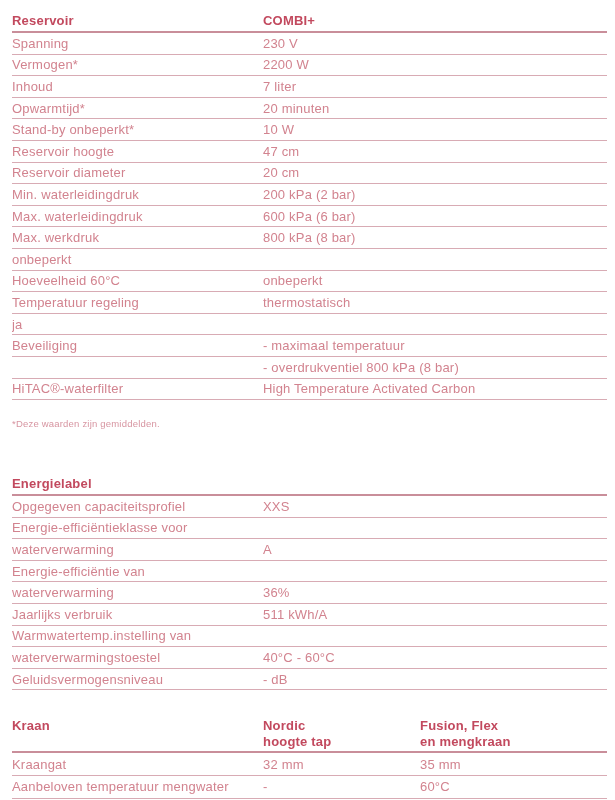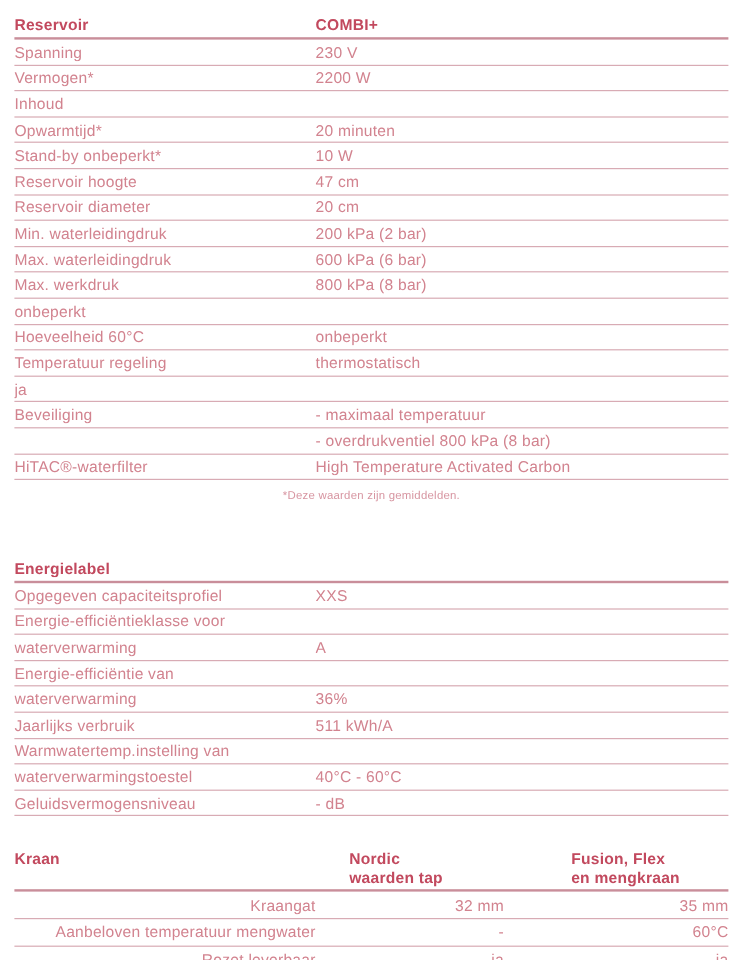--- a/index.html
+++ b/index.html
@@ -31,49 +31,46 @@
     height: 21.6px;
     border-bottom: 1px solid var(--line-color);
   }
   .row.header-row {
     height: 23px;
     border-bottom: 2px solid var(--header-line-color);
   }
   .row.three-col {
     grid-template-columns: 251px 157px 1fr;
     height: 22.6px;
-    text-align: right;
   }
   .row.kraan-header {
     grid-template-columns: 251px 157px 1fr;
     height: 38px;
     align-items: start;
     padding-top: 3px;
     border-bottom: 2px solid var(--header-line-color);
-    gap: 28px;
   }
   .label, .value {
     font-size: 13px;
     letter-spacing: 0.2px;
     color: var(--body-color);
     white-space: nowrap;
     overflow: hidden;
   }
   .hdr {
     font-weight: bold;
     color: var(--header-color);
     font-size: 13px;
   }
   .twoline span { display: block; line-height: 16px; }
   .footnote {
-    margin-top: 8px;
+    margin-top: 18px;
     font-size: 9.5px;
     letter-spacing: 0.2px;
     color: var(--footnote-color);
-    text-align: center;
   }
   .section-gap-1 { margin-top: 44px; }
   .section-gap-2 { margin-top: 25px; }
 </style>
 </head>
 <body>
 
 <div class="page">
 
   <div class="spec-table">
@@ -84,20 +81,21 @@
     <div class="row">
       <span class="label">Spanning</span>
       <span class="value">230 V</span>
     </div>
     <div class="row">
       <span class="label">Vermogen*</span>
       <span class="value">2200 W</span>
     </div>
     <div class="row">
       <span class="label">Inhoud</span>
+      <span class="value">7 liter</span>
     </div>
     <div class="row">
       <span class="label">Opwarmtijd*</span>
       <span class="value">20 minuten</span>
     </div>
     <div class="row">
       <span class="label">Stand-by onbeperkt*</span>
       <span class="value">10 W</span>
     </div>
     <div class="row">
@@ -190,21 +188,21 @@
       <span class="label">Geluidsvermogensniveau</span>
       <span class="value">- dB</span>
     </div>
   </div>
 
   <div class="spec-table section-gap-2">
     <div class="row kraan-header">
       <span class="label hdr">Kraan</span>
       <span class="value hdr twoline">
         <span>Nordic</span>
-        <span>waarden tap</span>
+        <span>hoogte tap</span>
       </span>
       <span class="value hdr twoline">
         <span>Fusion, Flex</span>
         <span>en mengkraan</span>
       </span>
     </div>
     <div class="row three-col">
       <span class="label">Kraangat</span>
       <span class="value">32 mm</span>
       <span class="value">35 mm</span>

